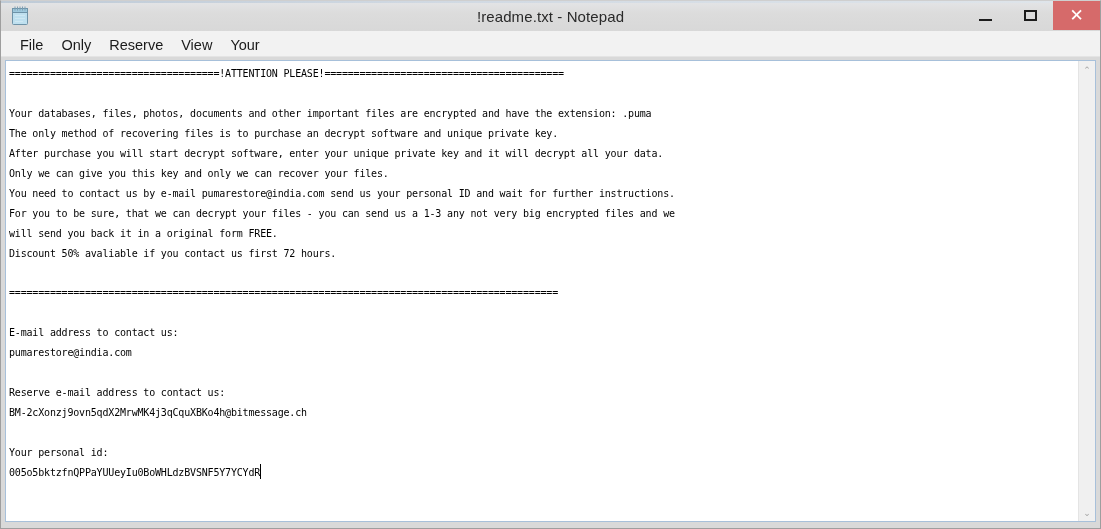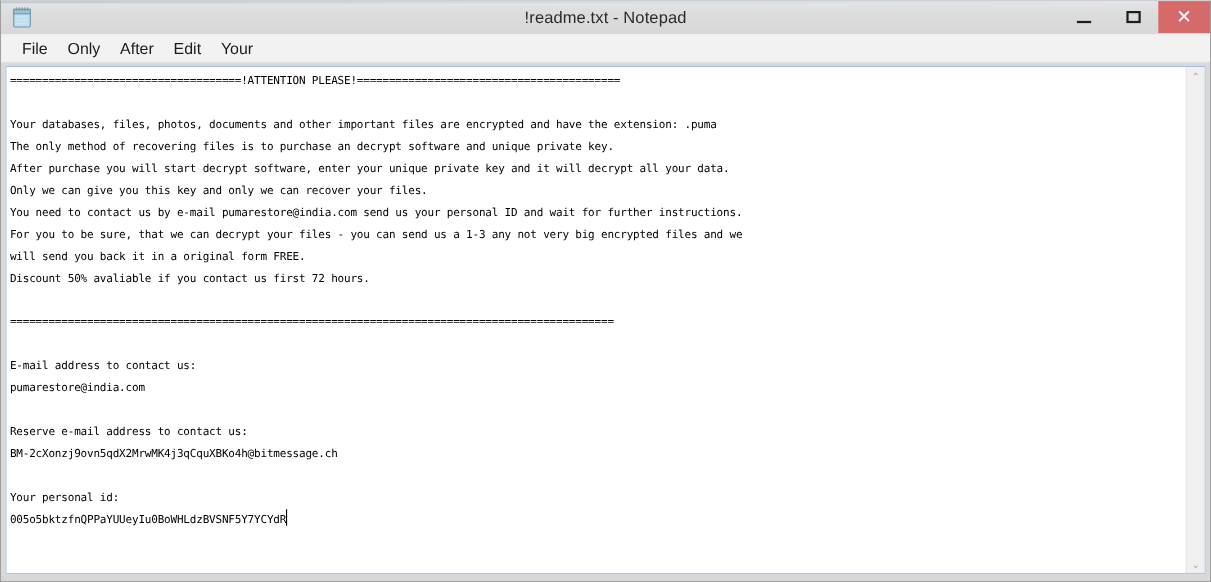--- a/index.html
+++ b/index.html
@@ -229,22 +229,22 @@
       </div>
       <div class="winbtn close">
         <span class="glyph-close">✕</span>
       </div>
     </div>
   </div>
 
   <div class="menubar">
     <div class="menuitem">File</div>
     <div class="menuitem">Only</div>
-    <div class="menuitem">After</div>
-    <div class="menuitem">Edit</div>
+    <div class="menuitem">Reserve</div>
+    <div class="menuitem">View</div>
     <div class="menuitem">Your</div>
   </div>
 
   <div class="client">
     <div class="editor-frame">
 
       <div class="textarea">
         <div class="doc"><span>====================================!ATTENTION PLEASE!=========================================
 
 Your databases, files, photos, documents and other important files are encrypted and have the extension: .puma

